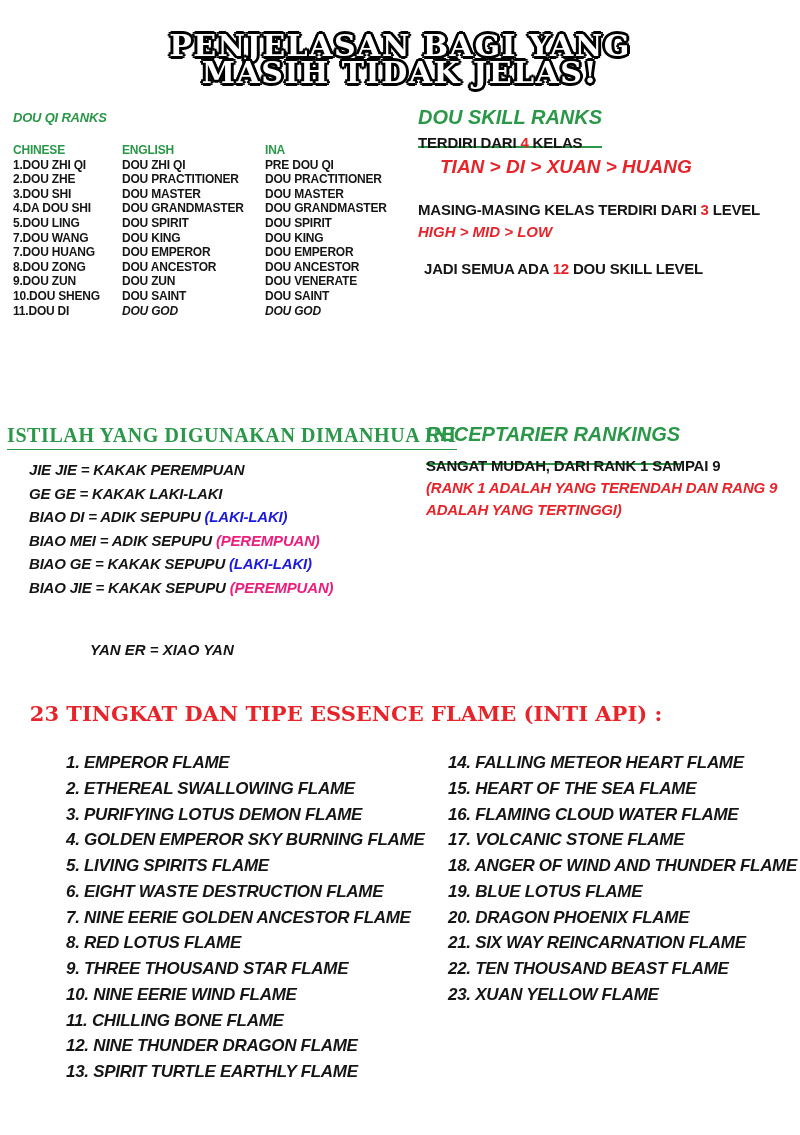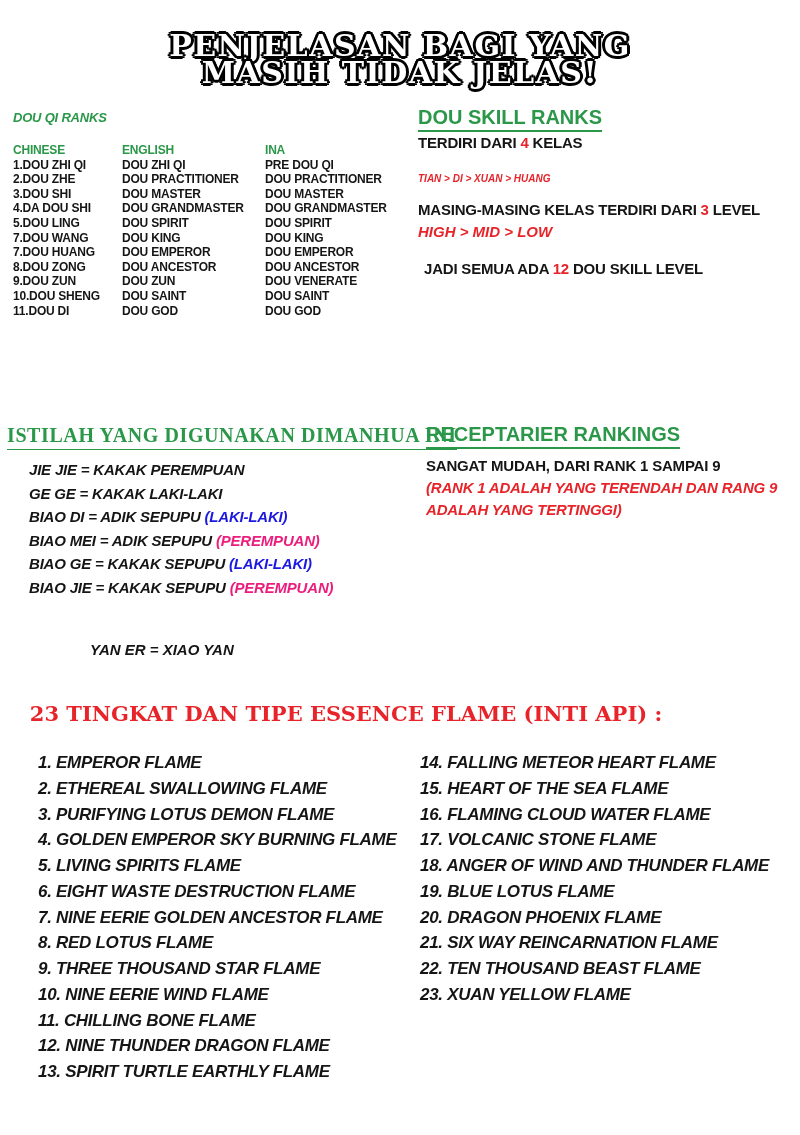--- a/index.html
+++ b/index.html
@@ -30,40 +30,40 @@
   .comic{font-weight:bold;letter-spacing:-0.2px;}
   .comic-i{font-weight:bold;font-style:italic;letter-spacing:-0.2px;}
   .green{color:var(--green);}
   .red{color:var(--red);}
   .blue{color:var(--blue);}
   .pink{color:var(--pink);}
   .sans-bi{font-weight:bold;font-style:italic;}
   .green-underline{
     display:inline-block;
     color:var(--green);
-    font-weight:bold;
+    font-weight:bold;font-style:italic;
     border-bottom:2px solid var(--green);
-    padding-bottom:1px;
+    padding-bottom:17px;
   }
   
   .douqi-heading{position:absolute;left:13px;top:110px;font-size:13px;}
   .douqi-table{
     position:absolute;left:13px;top:143px;width:382px;
     display:grid;
     grid-template-columns:109px 143px 1fr;
     grid-auto-rows:14.6px;
     font-size:12px;font-weight:bold;letter-spacing:-0.2px;
     line-height:14.6px;
     white-space:nowrap;
   }
-  .douqi-table .i{}
+  .douqi-table .i{font-style:italic;}
   
   .skill-heading{position:absolute;left:418px;top:106px;font-size:20px;}
   .skill-l1{position:absolute;left:418px;top:134px;font-size:15px;}
-  .skill-l2{position:absolute;left:418px;top:156px;font-size:10px;color:var(--red);margin-top:17px;}
+  .skill-l2{position:absolute;left:440px;top:156px;font-size:19px;color:var(--red);}
   .skill-l3{position:absolute;left:418px;top:201px;font-size:15px;}
   .skill-l4{position:absolute;left:418px;top:223px;font-size:15px;color:var(--red);}
   .skill-l5{position:absolute;left:424px;top:260px;font-size:15px;}
   
   .istilah-heading{
     position:absolute;left:7px;top:424px;
     font-family:"Liberation Serif",serif;
     font-weight:bold;font-size:20px;letter-spacing:0.6px;
     color:var(--green);
     display:inline-block;
@@ -87,20 +87,21 @@
     font-family:"DejaVu Serif",serif;
     font-weight:bold;font-size:21px;
     color:var(--red);
   }
   .flame-col{
     position:absolute;
     font-size:17px;font-weight:bold;font-style:italic;
     letter-spacing:-0.3px;
     line-height:25.75px;
     white-space:nowrap;
+    margin-left:28px;
   }
   .flame-col.left{left:38px;top:750px;}
   .flame-col.right{left:420px;top:750px;}
   .flame-col div{height:25.75px;}
 </style>
 </head>
 <body>
 
 <div class="page">
 

